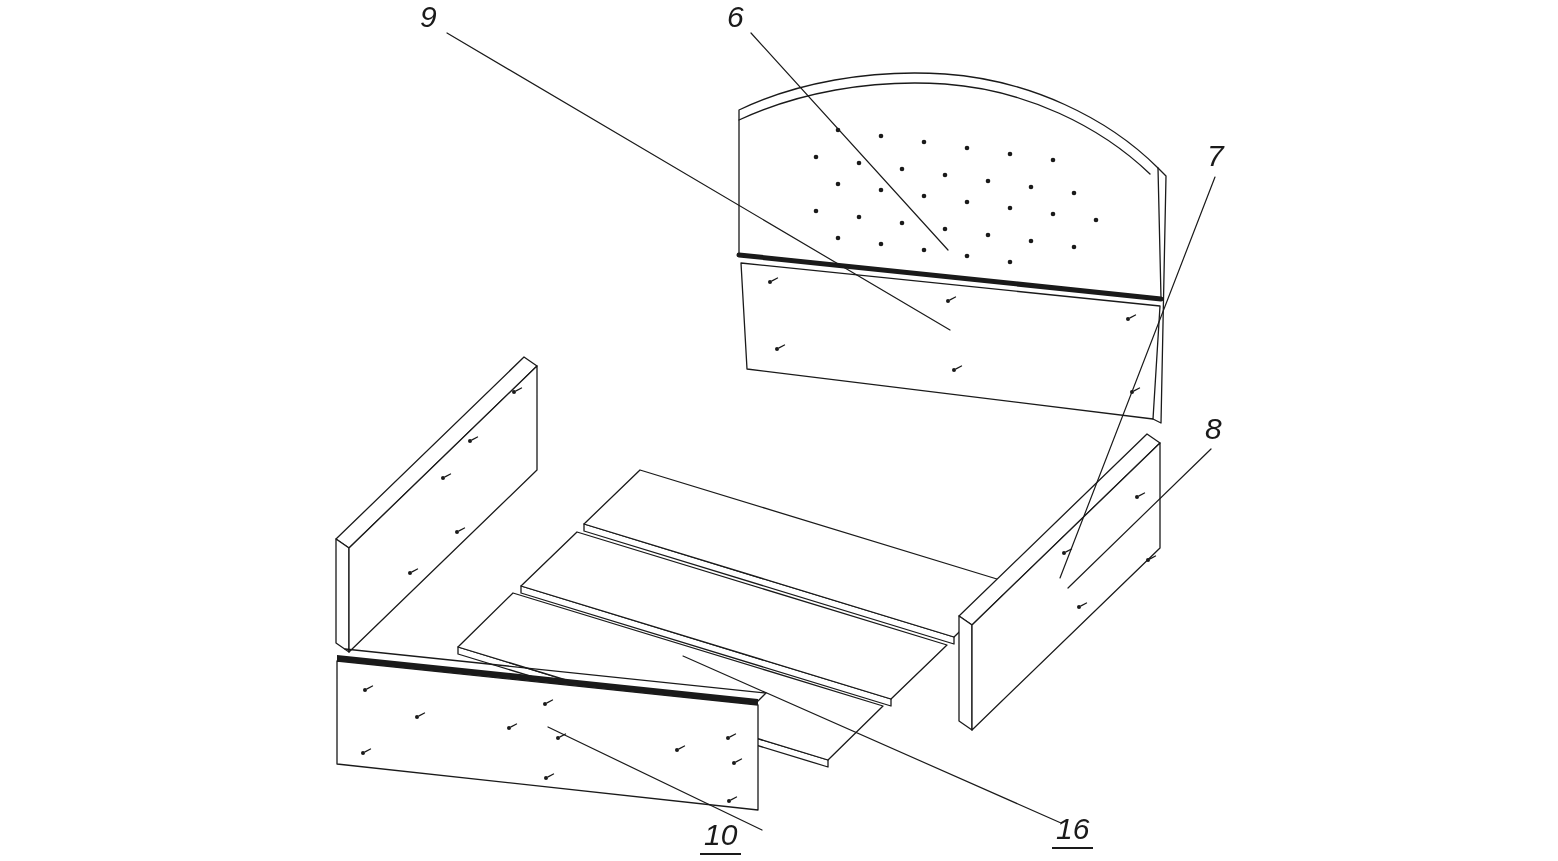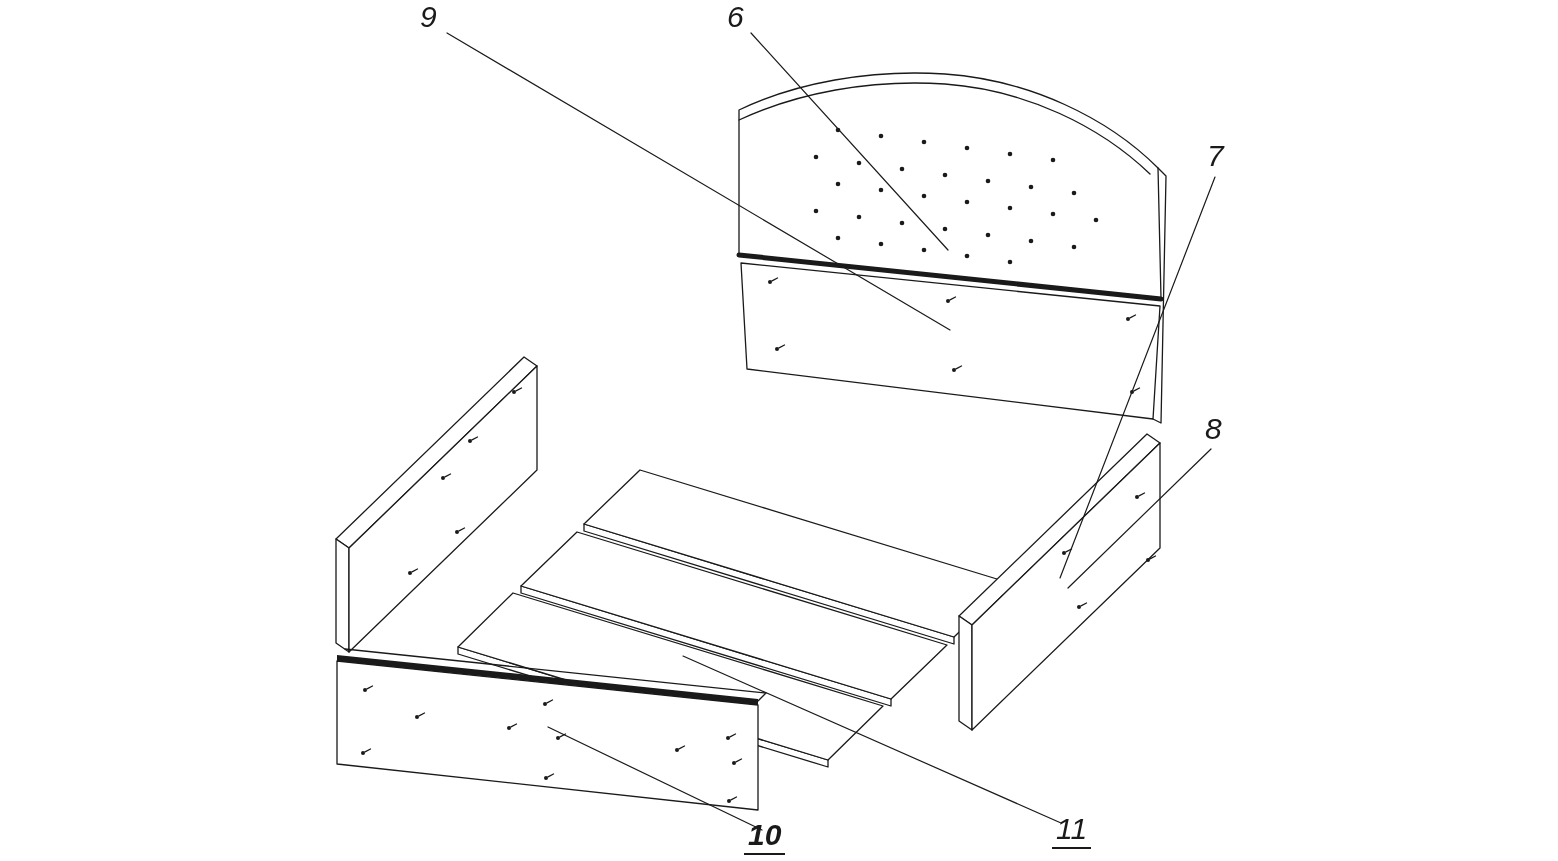--- a/index.html
+++ b/index.html
@@ -151,16 +151,16 @@
       <line x1="1211" y1="449" x2="1068" y2="588"></line>
       <line x1="762" y1="830" x2="548" y2="727"></line>
       <line x1="1061" y1="823" x2="683" y2="656"></line>
     </g>
   </svg>
 
   <div class="callout" style="left:420px; top:2px;">9</div>
   <div class="callout" style="left:727px; top:2px;">6</div>
   <div class="callout" style="left:1207px; top:141px;">7</div>
   <div class="callout" style="left:1205px; top:414px;">8</div>
-  <div class="callout underlined" style="left:744px; top:820px;font-weight:bold;">10</div>
-  <div class="callout underlined" style="left:1052px; top:814px;">11</div>
+  <div class="callout underlined" style="left:700px; top:820px;">10</div>
+  <div class="callout underlined" style="left:1052px; top:814px;">16</div>
 
 </div>
 
 </body></html>

